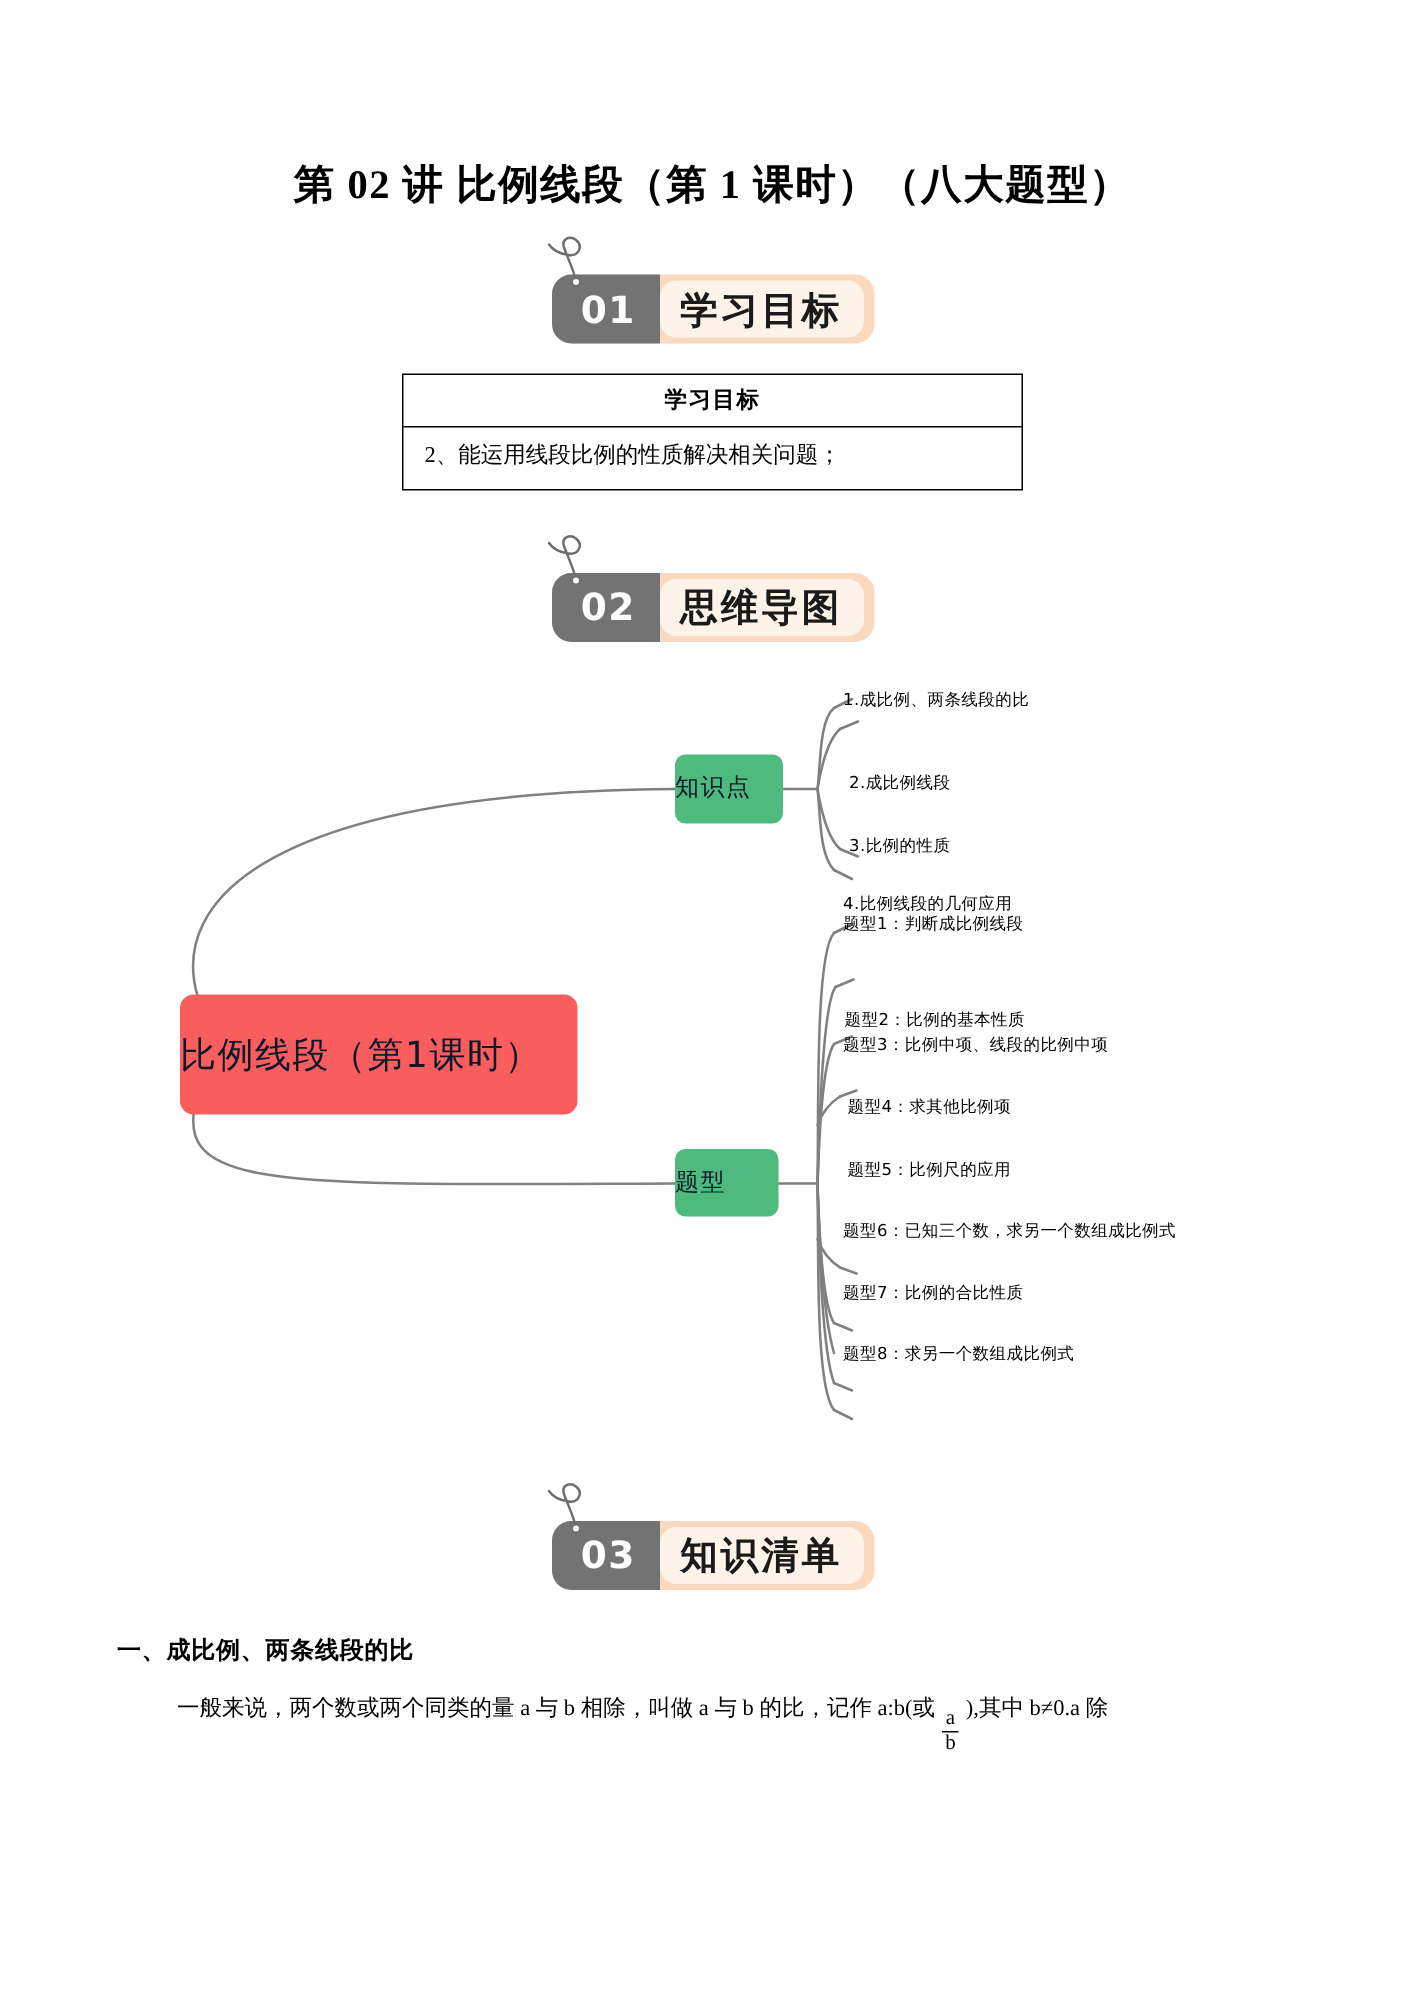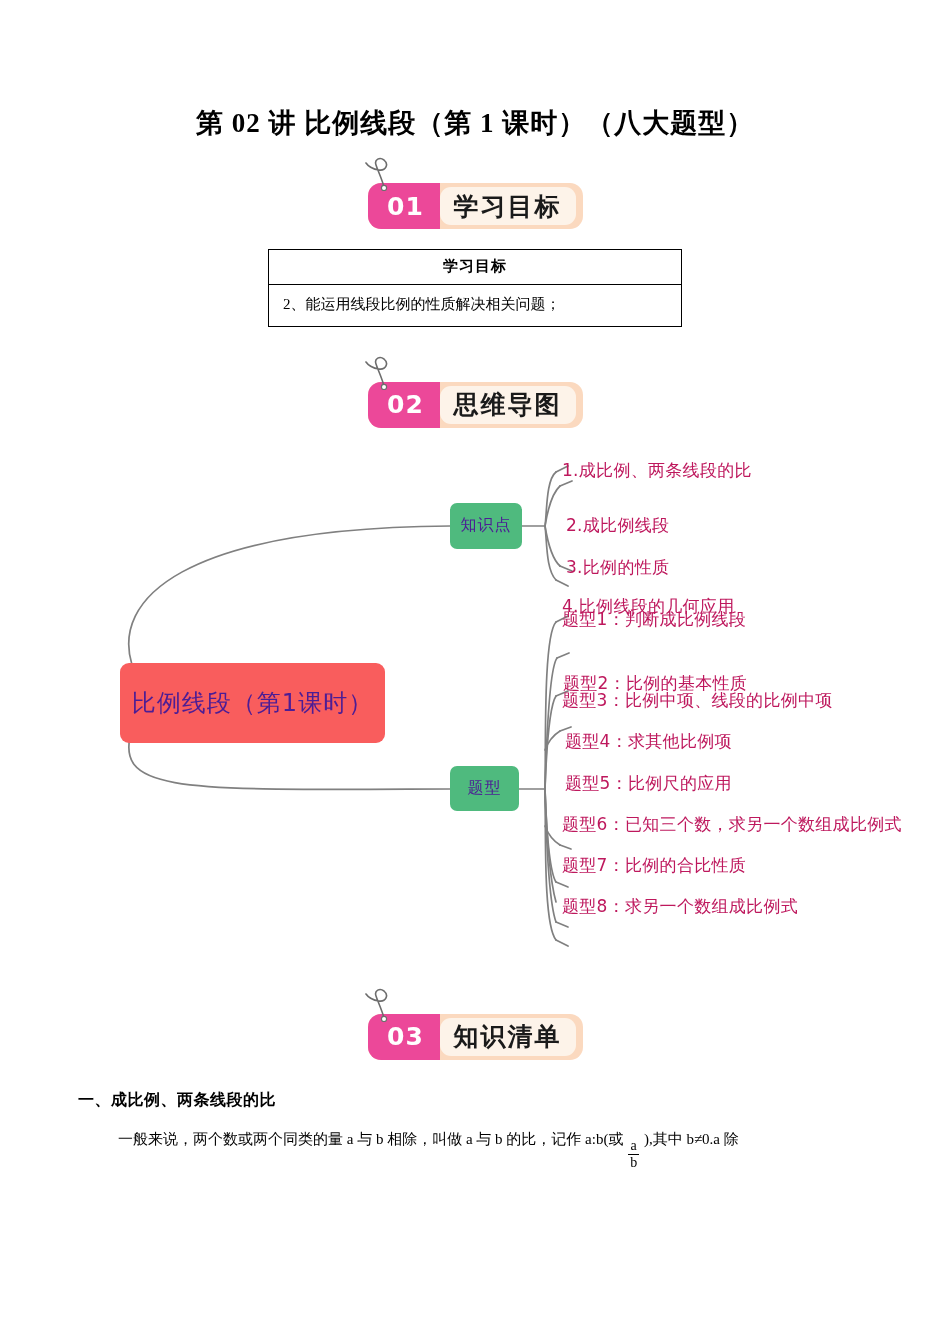--- a/index.html
+++ b/index.html
@@ -35,21 +35,21 @@
   .badge {
     position: relative;
     display: inline-flex;
     align-items: stretch;
     height: 46px;
     background: #fbd9bf;
     border-radius: 13px;
     padding: 4px 7px 4px 0;
   }
   .badge-num {
-    background: #ec4899;
+    background: #737373;
     color: #ffffff;
     font-family: "DejaVu Sans", "Liberation Sans", sans-serif;
     font-weight: bold;
     font-size: 25px;
     display: flex;
     align-items: center;
     justify-content: center;
     width: 72px;
     border-radius: 13px 0 0 13px;
     letter-spacing: 1px;
@@ -112,23 +112,23 @@
   }
   .mm-svg {
     position: absolute;
     left: 0; top: 0;
     width: 950px; height: 540px;
   }
   .node {
     position: absolute;
     display: flex;
     align-items: center;
-    justify-content: center;
-    font-family: "DejaVu Sans", "Liberation Sans", sans-serif;
-    color: #4c1d95;
+    justify-content: flex-start;
+    font-family: "DejaVu Sans", "Liberation Sans", sans-serif;
+    color: #0f172a;
     white-space: nowrap;
   }
   .node-root {
     left: 120px; top: 213px;
     width: 265px; height: 80px;
     background: #f95d5d;
     border-radius: 9px;
     font-size: 24px;
     letter-spacing: 1px;
   }
@@ -137,22 +137,22 @@
     border-radius: 7px;
     font-size: 16px;
     letter-spacing: 1px;
   }
   .node-kp { left: 450px; top: 53px; width: 72px; height: 46px; }
   .node-tx { left: 450px; top: 316px; width: 69px; height: 45px; }
 
   .leaf {
     position: absolute;
     font-family: "DejaVu Sans", "Liberation Sans", sans-serif;
-    font-size: 17px;
-    color: #be185d;
+    font-size: 11px;
+    color: #000000;
     white-space: nowrap;
     letter-spacing: 0.3px;
   }
 
   
   .klist-heading {
     font-size: 16px;
     font-weight: bold;
     margin: 30px 0 0 78px;
     letter-spacing: 0.5px;

